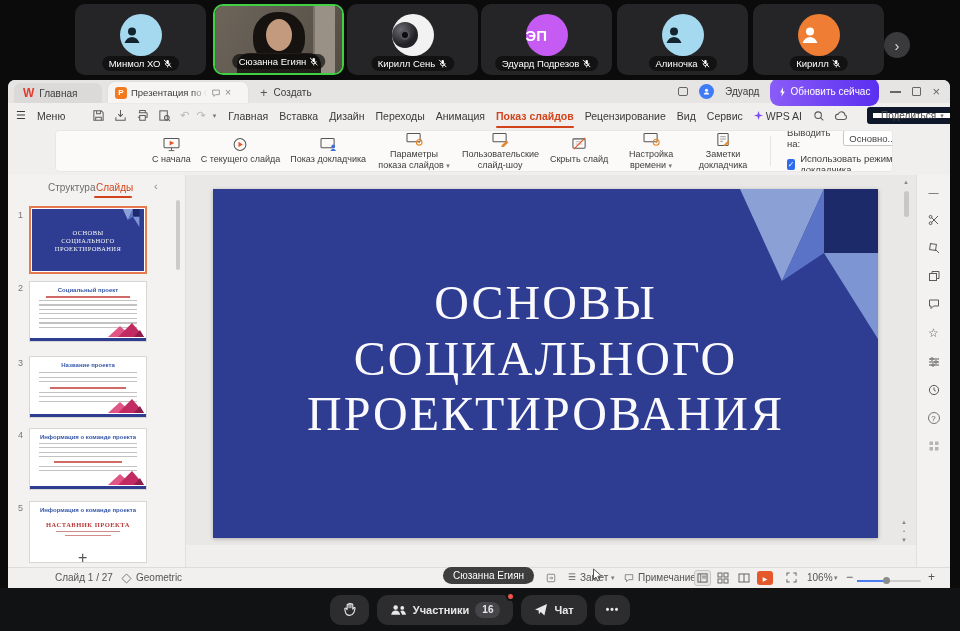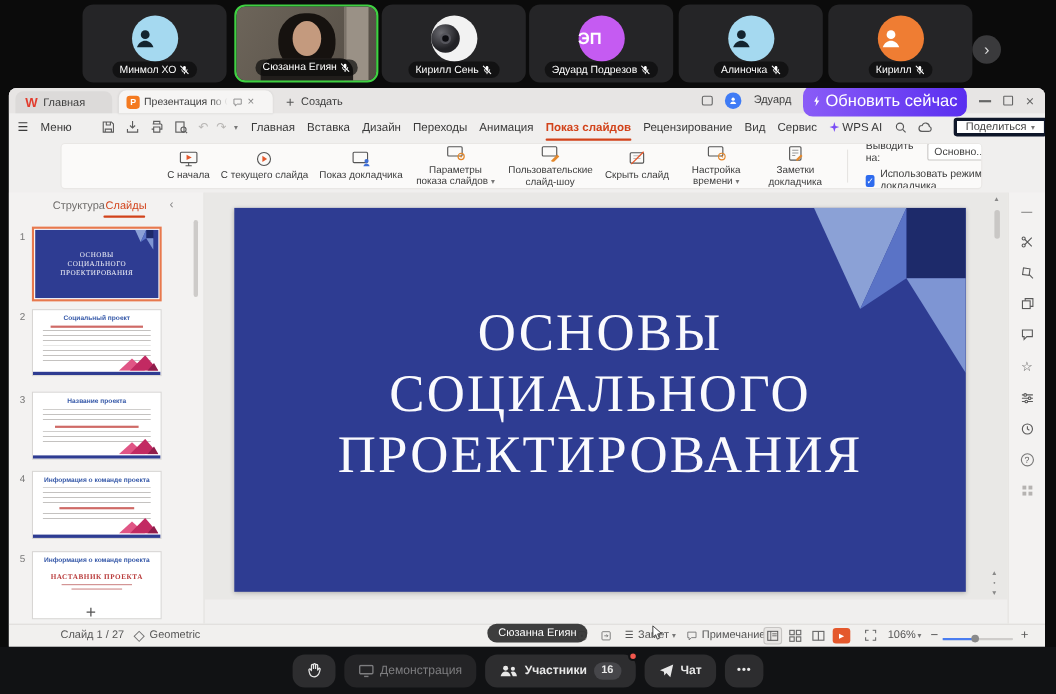--- a/index.html
+++ b/index.html
@@ -43,34 +43,34 @@
   .pbadge{width:12px;height:12px;border-radius:3px;background:#f47a20;color:#fff;font-size:8px;font-weight:700;
           display:flex;align-items:center;justify-content:center;flex:none;}
   .doclabel{width:76px;overflow:hidden;white-space:nowrap;font-size:9.5px;color:#3c3c3c;
             -webkit-mask-image:linear-gradient(90deg,#000 80%,transparent);mask-image:linear-gradient(90deg,#000 80%,transparent);}
   .tabicon{color:#8a8a8a;font-size:10.5px;line-height:1;}
   .newtab{position:absolute;left:252px;top:3px;height:18px;display:flex;align-items:center;gap:6px;color:#3c3c3c;}
   .tb-right{position:absolute;right:10px;top:0;height:23px;display:flex;align-items:center;gap:11px;}
   .winlist{width:10px;height:9px;border:1.2px solid #666;border-radius:2px;}
   .loginav{width:15px;height:15px;border-radius:50%;background:#3f7bf5;display:flex;align-items:center;justify-content:center;}
   .updatepill{height:16px;border-radius:9px;background:linear-gradient(90deg,#8a5cf7,#5a2ff0);color:#fff;
-              display:flex;align-items:center;gap:4px;padding:14px 9px;font-size:15px;}
+              display:flex;align-items:center;gap:4px;padding:14px 9px;font-size:10px;}
   .ctl-min{width:11px;height:2px;background:#666;}
   .ctl-restore{width:9px;height:9px;border:1.2px solid #666;border-radius:1px;}
   .ctl-close{color:#666;font-size:13px;line-height:1;}
 
   .menubar{position:absolute;left:0;top:23px;width:100%;height:25px;display:flex;align-items:center;padding:0 8px;}
   .mi{color:#3a3a3a;font-size:10.5px;white-space:nowrap;margin-right:11px;position:relative;}
   .mi.active{color:#d2431b;font-weight:700;}
   .mi.active::after{content:"";position:absolute;left:0;right:0;bottom:-6px;height:2px;background:#d2431b;border-radius:1px;}
   .vdiv{width:1px;height:14px;background:#dcdad8;margin:0 8px;}
   .qicon{margin-right:9px;display:flex;align-items:center;}
   .dimtxt{color:#b8b6b4;font-size:11px;margin-right:7px;}
   .mb-right{margin-left:auto;display:flex;align-items:center;gap:10px;}
-  .sharebtn{height:17px;border:3px solid #0f172a;border-radius:3px;background:#fff;display:flex;align-items:center;
+  .sharebtn{height:17px;border:6px solid #0f172a;border-radius:3px;background:#fff;display:flex;align-items:center;
             gap:4px;padding:0 8px;color:#444;}
   .chev{font-size:7px;color:#777;}
 
   .ribbon{position:absolute;left:47px;top:50px;width:838px;height:42px;background:#fbfaf9;border:1px solid #e9e7e5;
           border-radius:4px;display:flex;align-items:center;padding-left:96px;gap:10px;overflow:hidden;}
   .rb{display:flex;flex-direction:column;align-items:center;gap:2px;font-size:9px;color:#3c3c3c;text-align:center;line-height:1.15;}
   .rb .lbl1{white-space:nowrap;}
   .rb .lbl2{width:76px;}
   .rb .lbl2.n{width:62px;}
   .rdiv{width:1px;height:30px;background:#e6e4e2;margin:0 6px;flex:none;}
@@ -698,29 +698,20 @@
   <svg class="cursor" width="12" height="14" viewBox="0 0 12 14">
     <path d="M1.5 1 1.5 11.5 4 9 5.6 13 7.5 12.2 5.9 8.3 9.5 8 Z" fill="#fff" stroke="#444" stroke-width="0.9"></path>
   </svg>
 
   <div class="callbar">
     <div class="cbtn" style="padding:0 12px">
       <svg width="15" height="15" viewBox="0 0 16 16">
           <path fill="none" stroke="#e8e8e8" stroke-width="1.2" stroke-linecap="round" stroke-linejoin="round" d="M5.5 7V3.2a1 1 0 0 1 2 0V6 M7.5 6V2.4a1 1 0 0 1 2 0V6 M9.5 6V3a1 1 0 0 1 2 0v4.6 M11.5 7.6l1-1.4c.5-.7 1.6-.2 1.4.7-.3 1.5-.8 3.4-1.4 4.6-1 2-2.6 2.7-4.4 2.7-2.8 0-4.1-1.7-4.6-4L3 7.6c-.2-.9.9-1.4 1.5-.7l1 1.3"></path>
         </svg>
     </div>
-    <div class="cbtn dim">
-      <svg width="14" height="12" viewBox="0 0 14 12">
-          <g stroke="#7e7e80" fill="none" stroke-width="1.2">
-            <rect x="1" y="1" width="12" height="7.5" rx="1"></rect>
-            <path d="M5 11h4"></path>
-          </g>
-        </svg>
-      <span>Демонстрация</span>
-    </div>
     <div class="cbtn" style="position:relative">
       <svg width="17" height="12" viewBox="0 0 18 12">
           <g fill="#e8e8e8">
             <circle cx="6" cy="3.4" r="2.4"></circle>
             <path d="M1.2 11c.5-2.8 2.4-4.4 4.8-4.4s4.3 1.6 4.8 4.4z"></path>
             <circle cx="13" cy="3.8" r="2"></circle>
             <path d="M11 7c.6-.3 1.3-.5 2-.5 2.1 0 3.5 1.7 3.9 4.5h-4z"></path>
           </g>
         </svg>
       <span>Участники</span>

